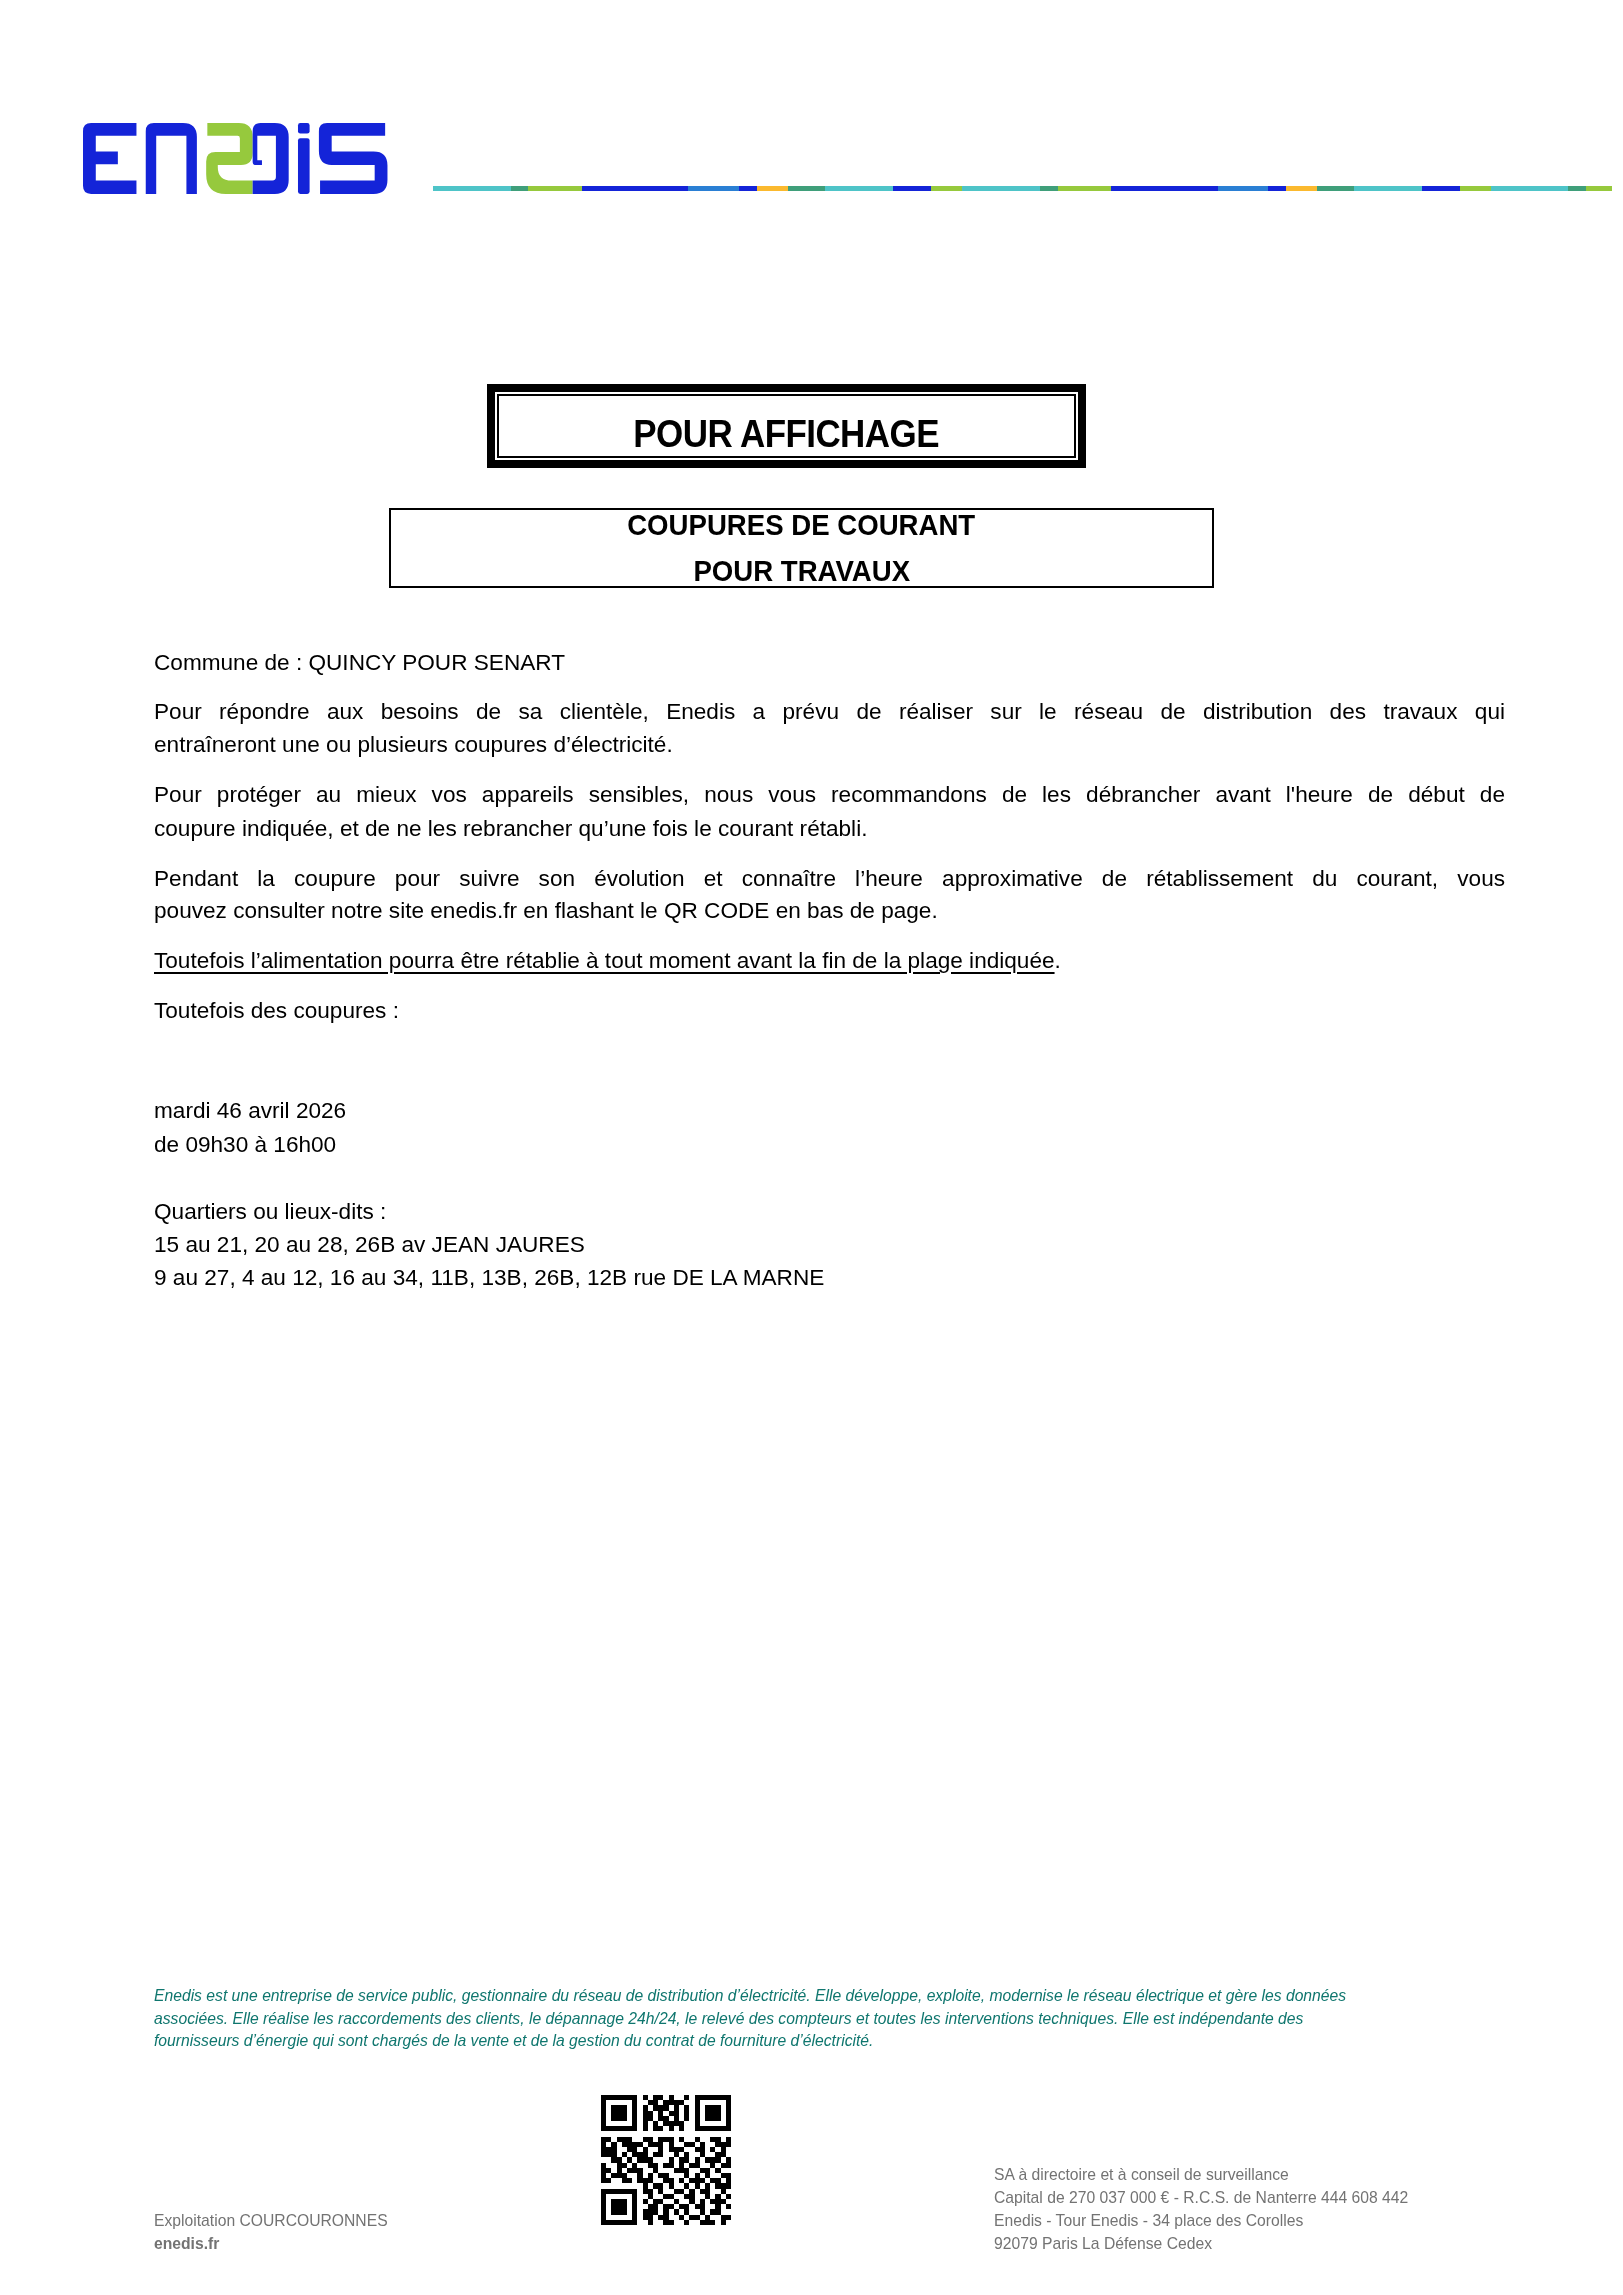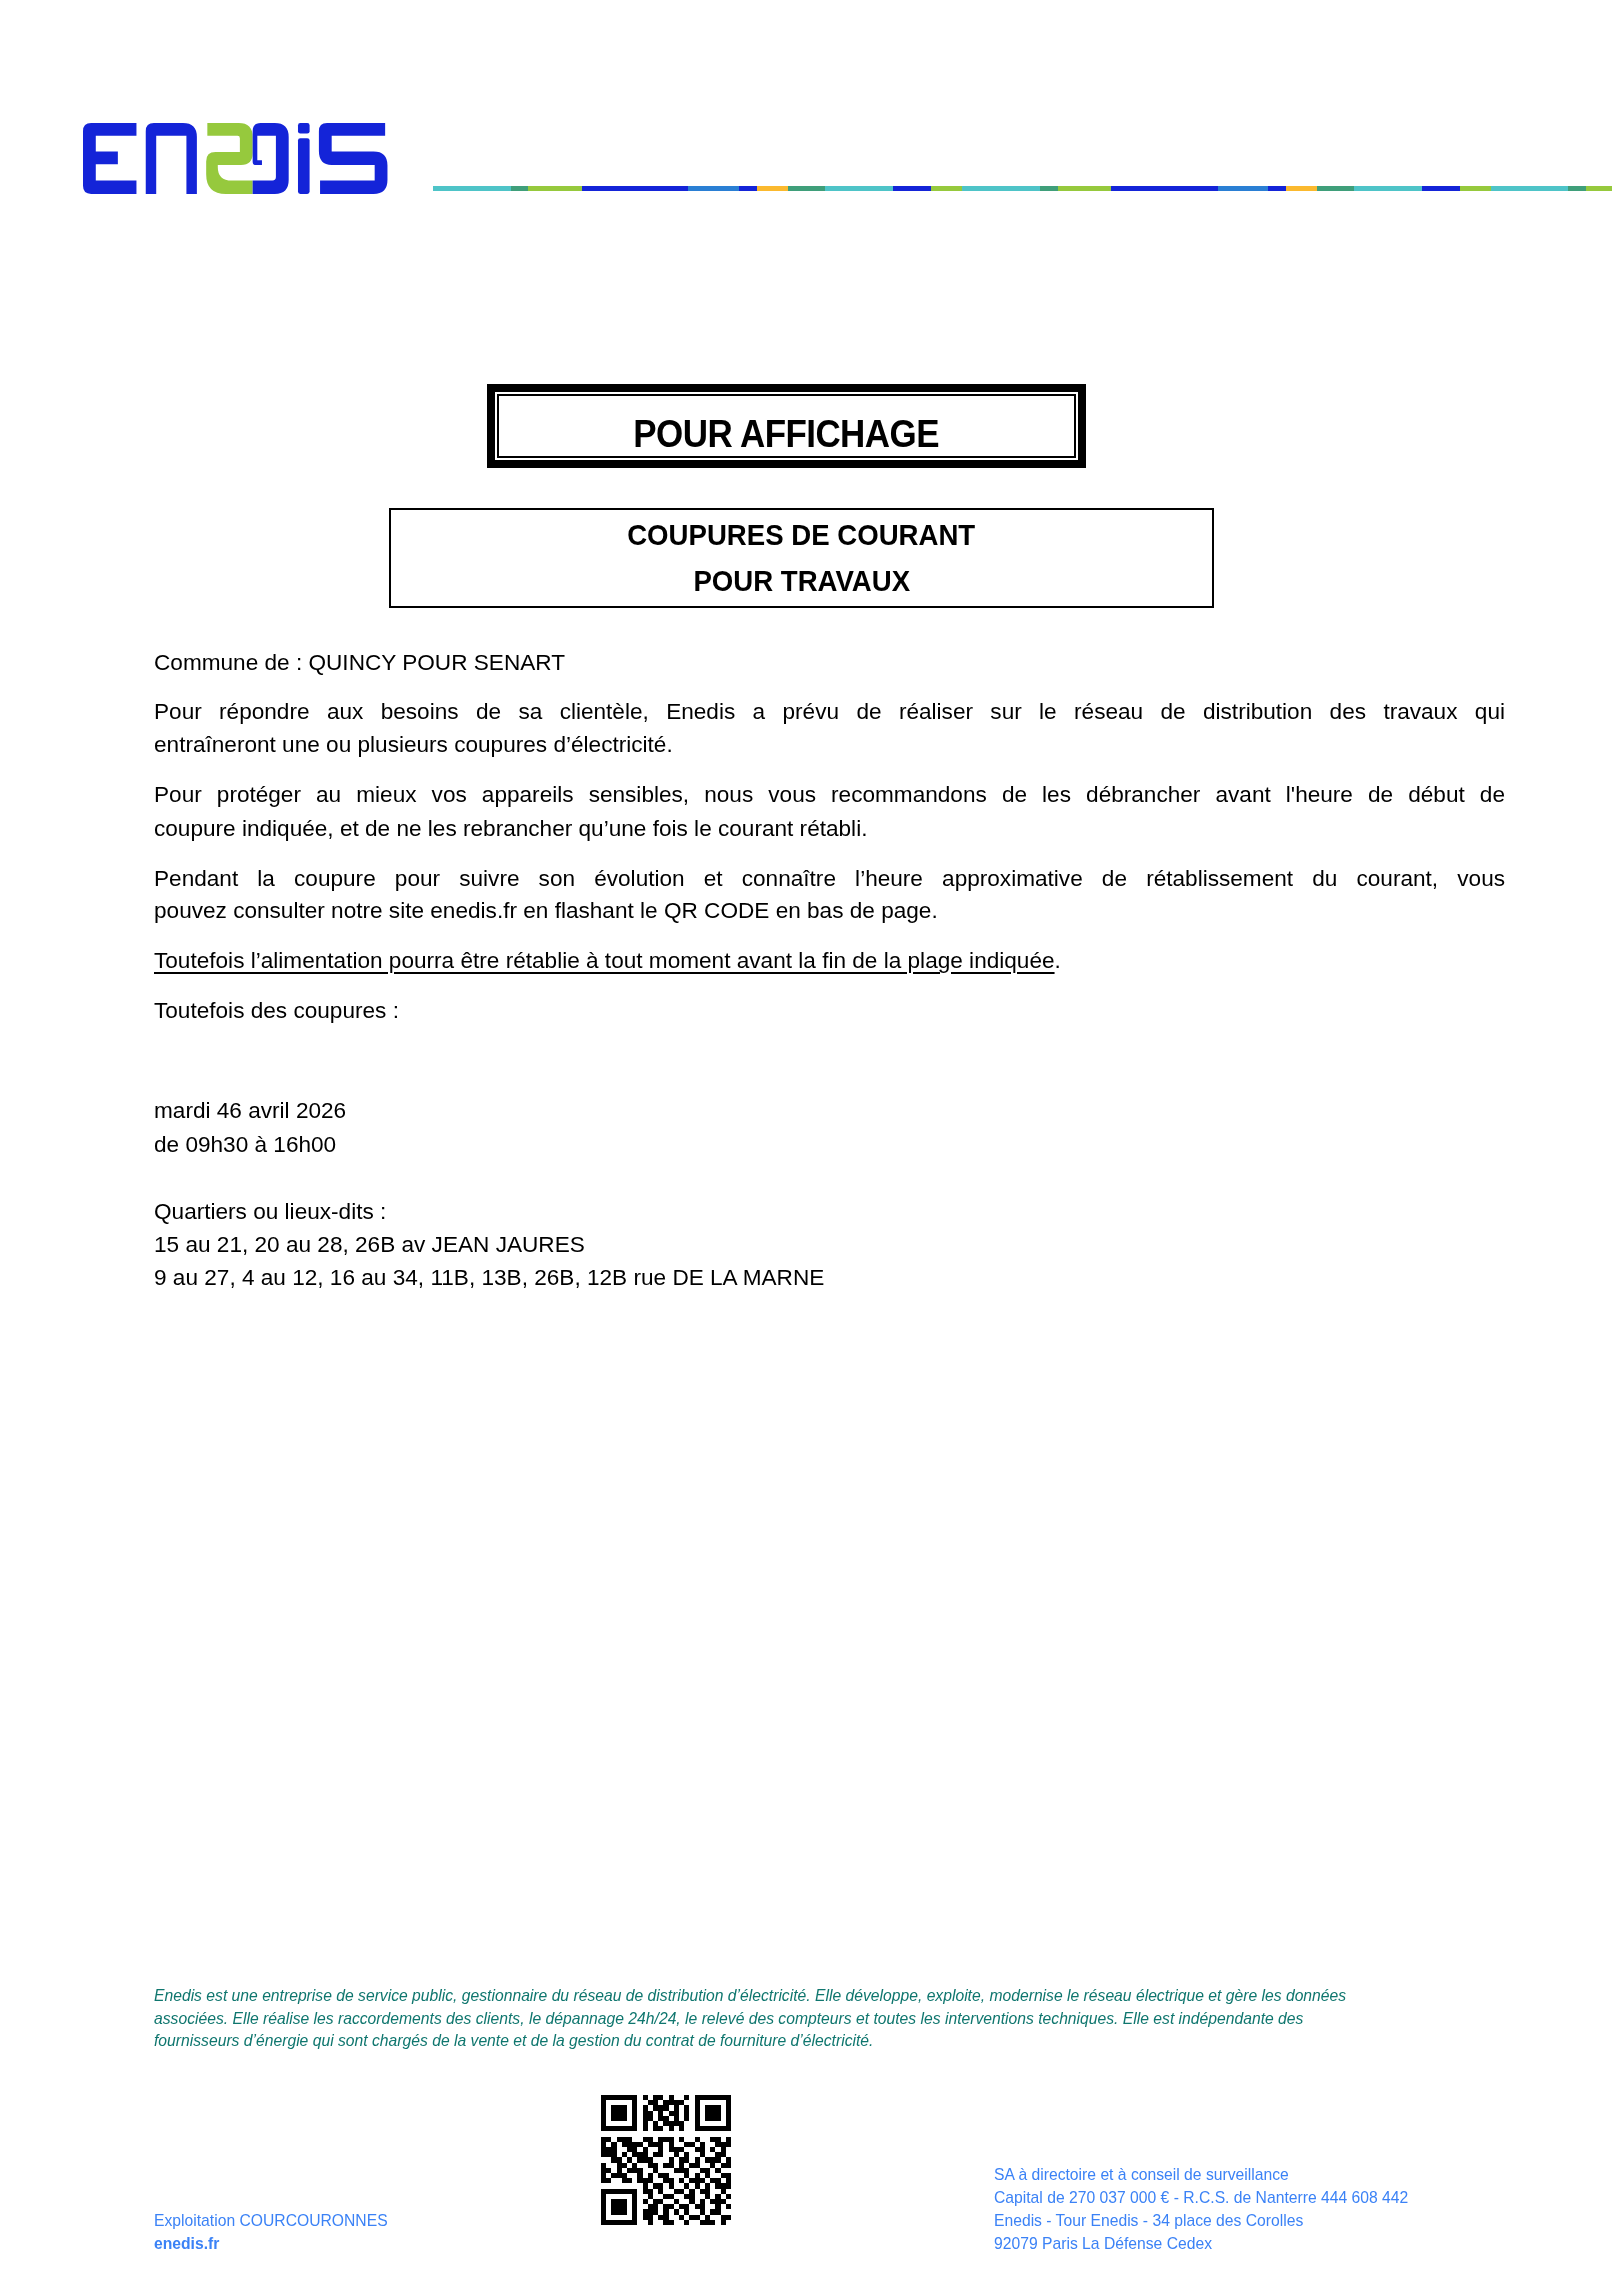--- a/index.html
+++ b/index.html
@@ -9,32 +9,32 @@
   .logo { left: 83px; top: 123px; width: 337px; height: 71px; }
   .stripe { left: 433px; top: 186px; height: 5.2px; width: 1181px; display: flex; }
   .stripe span { display: block; height: 100%; }
 
   .box1 { left: 487px; top: 384px; width: 599px; height: 84px; box-sizing: border-box;
           border: 8.1px solid #000; }
   .box1-inner { position: absolute; left: 1.7px; right: 1.7px; top: 1.7px; bottom: 1.7px;
           border: 2.3px solid #000; display: flex; align-items: flex-end; justify-content: center; }
   .box1-title { font-weight: bold; font-size: 38px; letter-spacing: -0.6px; transform: scaleX(0.92); }
 
-  .box2 { left: 389px; top: 508px; width: 825px; height: 100px; box-sizing: border-box;
+  .box2 { left: 389px; top: 508px; width: 825px; height: 80px; box-sizing: border-box;
           border: 2.3px solid #000; display: flex; flex-direction: column; align-items: center;
           justify-content: center; }
   .box2 div { font-weight: bold; font-size: 30px; line-height: 46px; transform: scaleX(0.92); }
 
   .body-text { left: 154px; width: 1351px; font-size: 22.6px; line-height: 34px; }
   .just { text-align: justify; text-align-last: justify; }
   .u { text-decoration: underline; text-decoration-thickness: 1.7px; text-underline-offset: 3.5px; }
 
   .disclaimer { left: 154px; width: 1353px; top: 1985px; font-size: 15.7px; line-height: 22.6px;
                 font-style: italic; color: #0f766e; }
-  .footer-blue { color: #3b82f6; font-size: 15.7px; line-height: 23px; }
+  .footer-blue { color: #737373; font-size: 15.7px; line-height: 23px; }
   .footer-left { left: 154px; top: 2209px; }
   .footer-right { left: 994px; top: 2163px; }
   .bold { font-weight: bold; }
   .qr { left: 601px; top: 2095px; width: 130px; height: 130px; }
 </style>
 </head>
 <body>
 
 <svg class="abs logo" viewBox="0 0 580 122">
 

